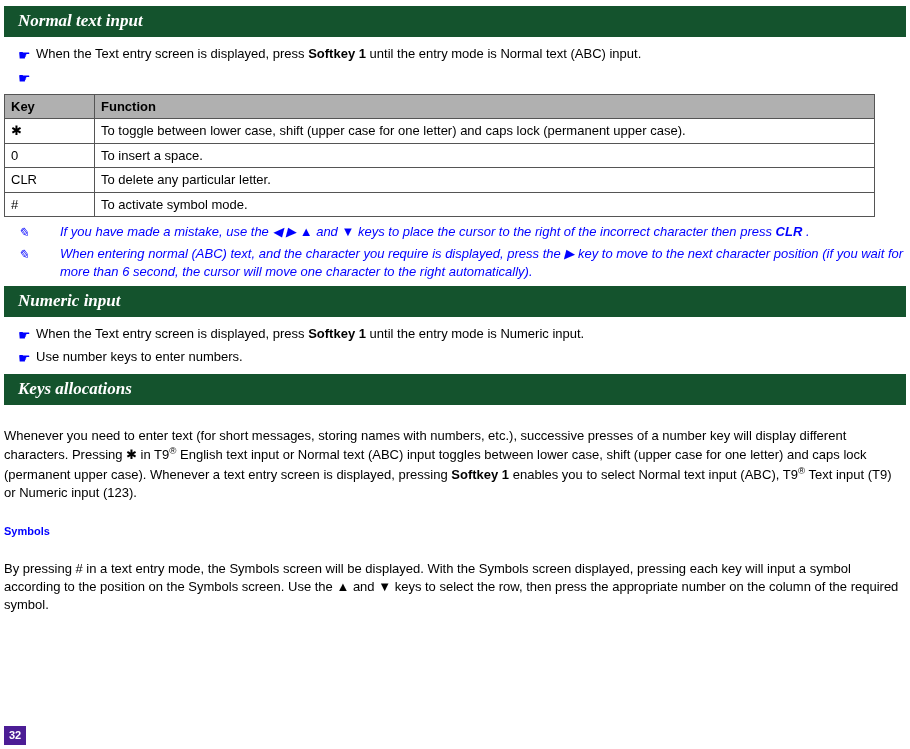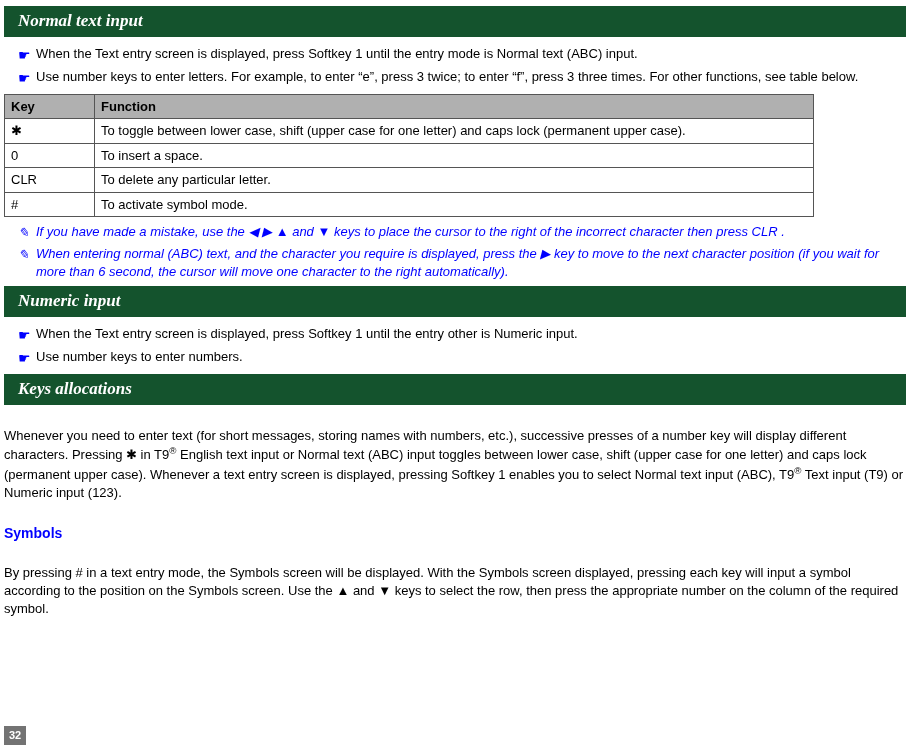--- a/index.html
+++ b/index.html
@@ -42,24 +42,24 @@
       margin: 3px 0 3px 14px;
       color: #0000ff;
       font-style: italic;
     }
     .note-icon {
       flex: 0 0 auto;
       width: 18px;
       font-size: 13px;
       margin-top: 1px;
     }
-    .note-text { flex: 1; }
+    .note-text { flex: 1; margin-left: 24px; }
     table {
       border-collapse: collapse;
-      width: 810px;
+      width: 871px;
       margin: 4px 0 6px 0;
     }
     th, td {
       border: 1px solid #555;
       text-align: left;
       padding: 3px 6px;
       font-size: 13px;
       vertical-align: middle;
       height: 22px;
     }
@@ -67,53 +67,50 @@
       background: #b0b0b0;
       font-weight: bold;
     }
     th.key-col { width: 90px; }
     .para {
       margin: 22px 0;
     }
     .sub-heading {
       color: #0000ff;
       font-weight: bold;
-      font-size: 14px;
+      font-size: 11px;
       margin: 10px 0 4px 0;
     }
-    .bold { font-weight: normal; text-align: center; }
+    .bold { font-weight: bold; text-align: center; }
     .sup { vertical-align: super; font-size: 0.75em; }
     .page-num-box {
       position: absolute;
       left: 4px;
       bottom: 4px;
-      background: #737373;
+      background: #4c1d95;
       color: #fff;
       font-weight: bold;
       font-size: 11px;
       padding: 2px 5px;
     }
   </style>
 </head>
 <body>
 
 <div class="section-header">Normal text input</div>
 
 <div class="bullet-list">
   <div class="bullet-item">
     <span class="bullet-icon">☛</span>
     <span class="bullet-text">
       <span>When the Text entry screen is displayed, press </span><span class="bold">Softkey 1</span><span> until the entry mode is Normal text (ABC) input.</span>
     </span>
   </div>
   <div class="bullet-item">
     <span class="bullet-icon">☛</span>
-    <span class="bullet-text">
-      <span>Use number keys to enter letters. For example, to enter “e”, press </span><span class="bold">3</span><span> twice; to enter “f”, press </span><span class="bold">3</span><span> three times. For other functions, see table below.</span>
-    </span>
   </div>
 </div>
 
 <table>
   <thead>
     <tr>
       <th class="key-col">Key</th>
       <th>Function</th>
     </tr>
   </thead>
@@ -151,21 +148,21 @@
     </span>
   </div>
 </div>
 
 <div class="section-header">Numeric input</div>
 
 <div class="bullet-list">
   <div class="bullet-item">
     <span class="bullet-icon">☛</span>
     <span class="bullet-text">
-      <span>When the Text entry screen is displayed, press </span><span class="bold">Softkey 1</span><span> until the entry other is Numeric input.</span>
+      <span>When the Text entry screen is displayed, press </span><span class="bold">Softkey 1</span><span> until the entry mode is Numeric input.</span>
     </span>
   </div>
   <div class="bullet-item">
     <span class="bullet-icon">☛</span>
     <span class="bullet-text">
       <span>Use number keys to enter numbers.</span>
     </span>
   </div>
 </div>
 

